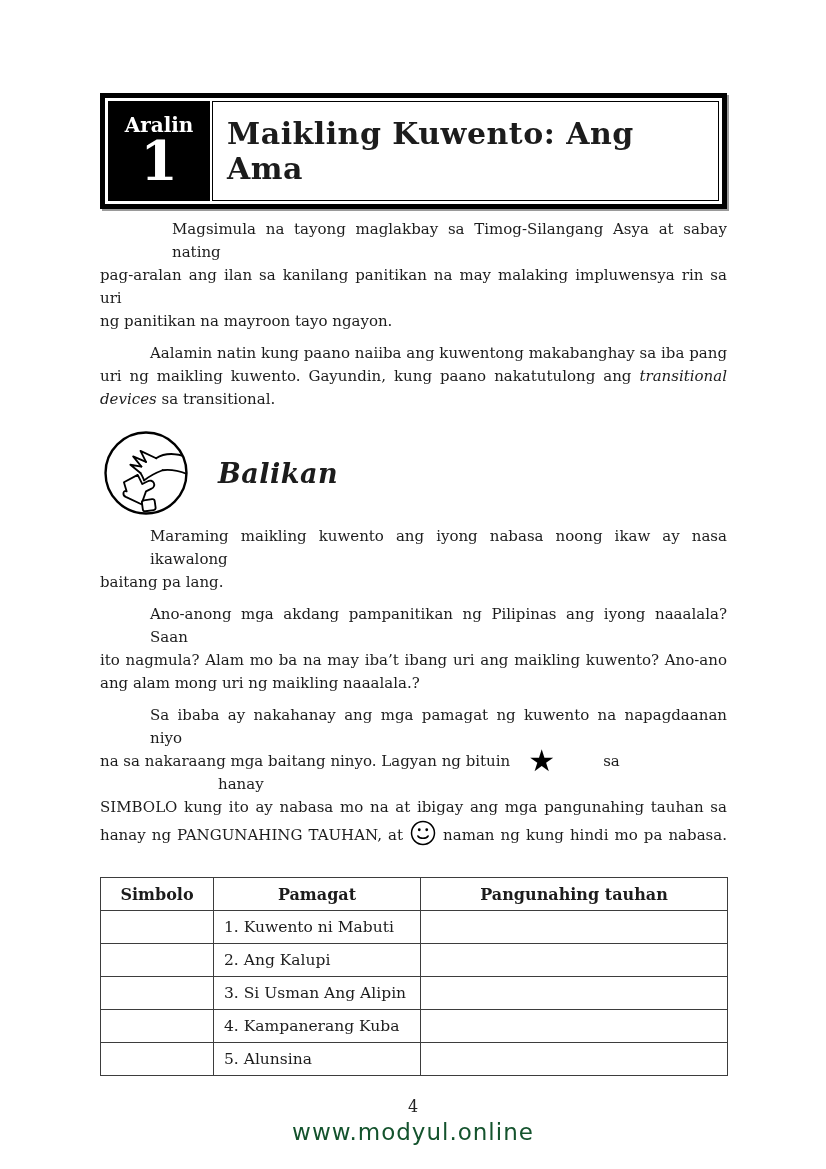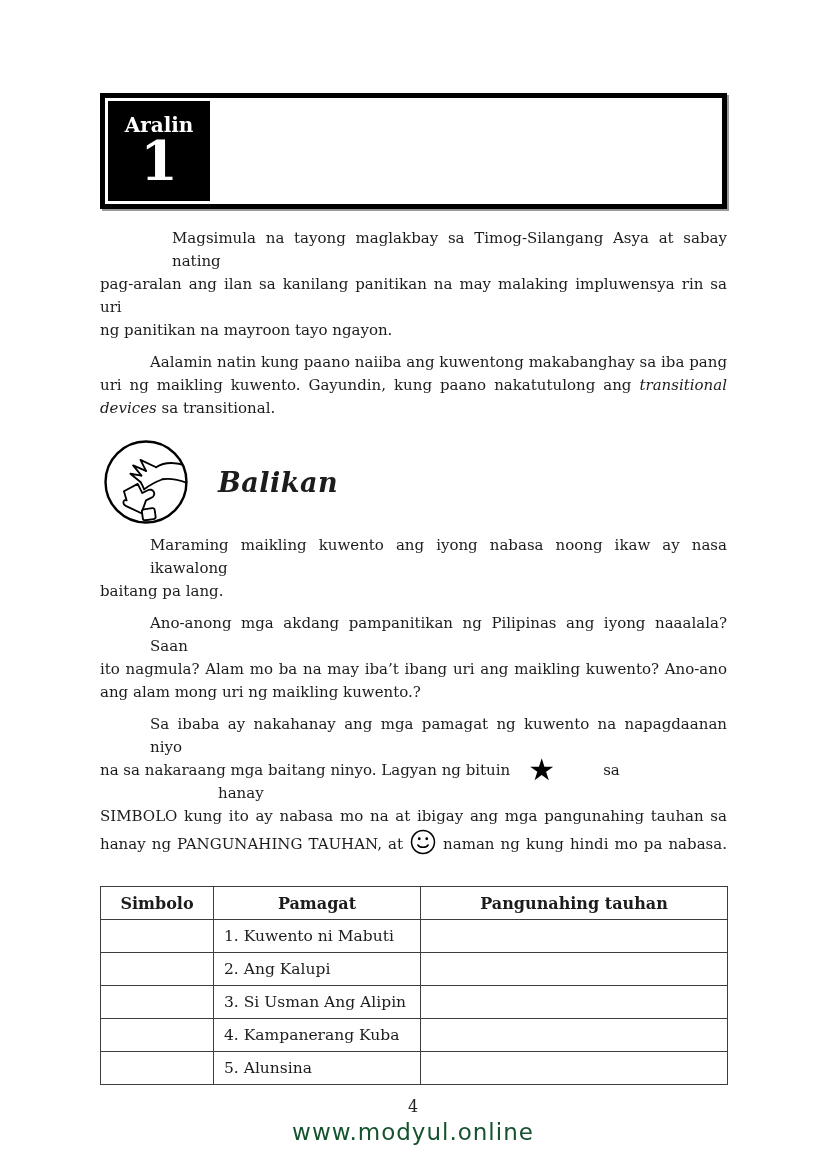--- a/index.html
+++ b/index.html
@@ -34,21 +34,21 @@
   .lesson-number{font-size:54px;font-weight:bold;line-height:0.95;}
   .lesson-title-cell{
     flex:1;
     border:1px solid #000;
     display:flex;align-items:center;
     padding-left:14px;
   }
   .lesson-title{font-size:30px;font-weight:bold;letter-spacing:0.5px;}
 
   
-  .paragraphs{margin-top:18px;}
+  .paragraphs{margin-top:9px;}
   .para{margin-bottom:9px;}
   .line{font-size:15px;line-height:23px;}
   .line.just{text-align:justify;text-align-last:justify;}
   .it{font-style:italic;}
   .gap{display:inline-block;height:1px;}
   .star{font-size:30px;line-height:0;vertical-align:-5px;color:#000;}
   .smiley-svg{vertical-align:-7px;}
 
   
   .balikan-row{display:flex;align-items:center;gap:26px;margin-top:16px;margin-bottom:4px;text-align:center;}
@@ -87,20 +87,23 @@
 <body>
 
 <div class="page">
   <div class="content">
 
     <div class="lesson-box">
       <div class="lesson-inner">
         <div class="lesson-num-cell">
           <div class="lesson-label">Aralin</div>
           <div class="lesson-number">1</div>
+        </div>
+        <div class="lesson-title-cell">
+          <div class="lesson-title">Maikling Kuwento: Ang Ama</div>
         </div>
       </div>
     </div>
 
     <div class="paragraphs">
         <div class="para">
           <div class="line just" style="padding-left: 72px;"><span>Magsimula na tayong maglakbay sa Timog-Silangang Asya at sabay nating</span></div>
           <div class="line just"><span>pag-aralan ang ilan sa kanilang panitikan na may malaking impluwensya rin sa uri</span></div>
           <div class="line"><span>ng panitikan na mayroon tayo ngayon.</span></div>
         </div>
@@ -135,21 +138,21 @@
     </div>
 
     <div class="paragraphs" style="margin-top:6px;">
         <div class="para">
           <div class="line just" style="padding-left: 50px;"><span>Maraming maikling kuwento ang iyong nabasa noong ikaw ay nasa ikawalong</span></div>
           <div class="line"><span>baitang pa lang.</span></div>
         </div>
         <div class="para">
           <div class="line just" style="padding-left: 50px;"><span>Ano-anong mga akdang pampanitikan ng Pilipinas ang iyong naaalala? Saan</span></div>
           <div class="line just"><span>ito nagmula? Alam mo ba na may iba’t ibang uri ang maikling kuwento? Ano-ano</span></div>
-          <div class="line"><span>ang alam mong uri ng maikling kuwento.?</span></div>
+          <div class="line"><span>ang alam mong uri ng maikling naaalala.?</span></div>
         </div>
         <div class="para">
           <div class="line just" style="padding-left: 50px;"><span>Sa ibaba ay nakahanay ang mga pamagat ng kuwento na napagdaanan niyo</span></div>
           <div class="line"><span>na sa nakaraang mga baitang ninyo. Lagyan ng bituin</span><span class="gap" style="width: 18px;"></span><span class="star">★</span><span class="gap" style="width: 48px;"></span><span>sa</span><span class="gap" style="width: 118px;"></span><span>hanay</span></div>
           <div class="line just"><span>SIMBOLO kung ito ay nabasa mo na at ibigay ang mga pangunahing tauhan sa</span></div>
           <div class="line just"><span>hanay ng PANGUNAHING TAUHAN, at </span><svg class="smiley-svg" width="28" height="28" viewBox="0 0 30 30">
               <circle cx="15" cy="15" r="12.3" fill="#fff" stroke="#000" stroke-width="1.6"></circle>
               <circle cx="11" cy="11.5" r="1.5" fill="#000"></circle>
               <circle cx="19" cy="11.5" r="1.5" fill="#000"></circle>
               <path d="M9.5 18.2 C11.5 21.4, 18.5 21.4, 20.5 18.2" fill="none" stroke="#000" stroke-width="1.6" stroke-linecap="round"></path>

